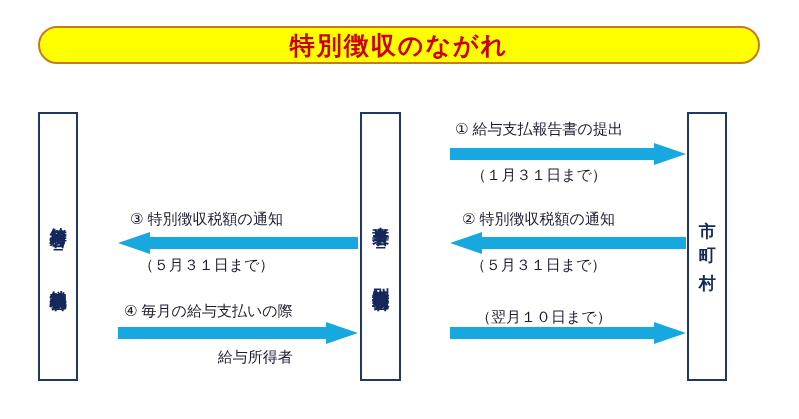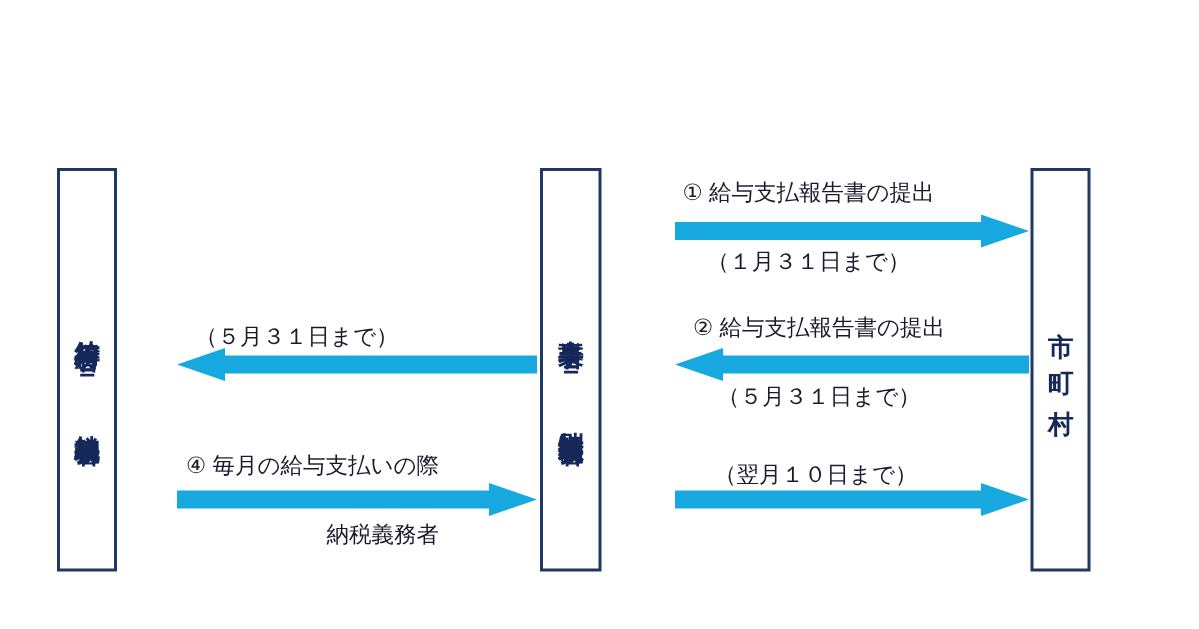--- a/index.html
+++ b/index.html
@@ -92,20 +92,23 @@
     position: absolute;
     height: 22px;
   }
   .arrow svg { display: block; width: 100%; height: 100%; }
 </style>
 </head>
 <body>
 
 <div id="diagram">
 
+  <div class="title-banner">
+    <span class="title-text">特別徴収のながれ</span>
+  </div>
 
   <div class="actor-box left">
     <span class="vtext">給与所得者 ＝ 納税義務者</span>
   </div>
 
   <div class="actor-box middle">
     <span class="vtext">事業者 ＝ 特別徴収義務者</span>
   </div>
 
   <div class="actor-box right">
@@ -116,41 +119,42 @@
     <span class="l1">① 給与支払報告書の提出</span>
     <span class="l2" style="text-align:center;">（１月３１日まで）</span>
   </div>
   <div class="arrow" style="left:450px; top:143px; width:236px;">
     <svg viewBox="0 0 236 22" preserveAspectRatio="none">
       <polygon points="0,5 204,5 204,0 236,11 204,22 204,17 0,17" fill="#17a8e0"></polygon>
     </svg>
   </div>
 
   <div class="flow-label" style="left:462px; top:189px;">
-    <span class="l1">② 給与支払報告書の提出</span>
+    <span class="l1">② 特別徴収税額の通知</span>
     <span class="l2" style="text-align:center;">（５月３１日まで）</span>
   </div>
   <div class="arrow" style="left:450px; top:232px; width:236px;">
     <svg viewBox="0 0 236 22" preserveAspectRatio="none">
       <polygon points="236,5 32,5 32,0 0,11 32,22 32,17 236,17" fill="#17a8e0"></polygon>
     </svg>
   </div>
 
   <div class="flow-label" style="left:130px; top:189px;">
+    <span class="l1">③ 特別徴収税額の通知</span>
     <span class="l2" style="text-align:center;">（５月３１日まで）</span>
   </div>
   <div class="arrow" style="left:118px; top:232px; width:240px;">
     <svg viewBox="0 0 240 22" preserveAspectRatio="none">
       <polygon points="240,5 32,5 32,0 0,11 32,22 32,17 240,17" fill="#17a8e0"></polygon>
     </svg>
   </div>
 
   <div class="flow-label" style="left:124px; top:281px;text-align:right;">
     <span class="l1">④ 毎月の給与支払いの際</span>
-    <span class="l2">納税義務者</span>
+    <span class="l2">給与所得者</span>
   </div>
   <div class="arrow" style="left:118px; top:322px; width:240px;">
     <svg viewBox="0 0 240 22" preserveAspectRatio="none">
       <polygon points="0,5 208,5 208,0 240,11 208,22 208,17 0,17" fill="#17a8e0"></polygon>
     </svg>
   </div>
 
   <div class="flow-label" style="left:462px; top:281px;">
     <span class="l2" style="padding-left:14px;text-align:center;">（翌月１０日まで）</span>
   </div>

